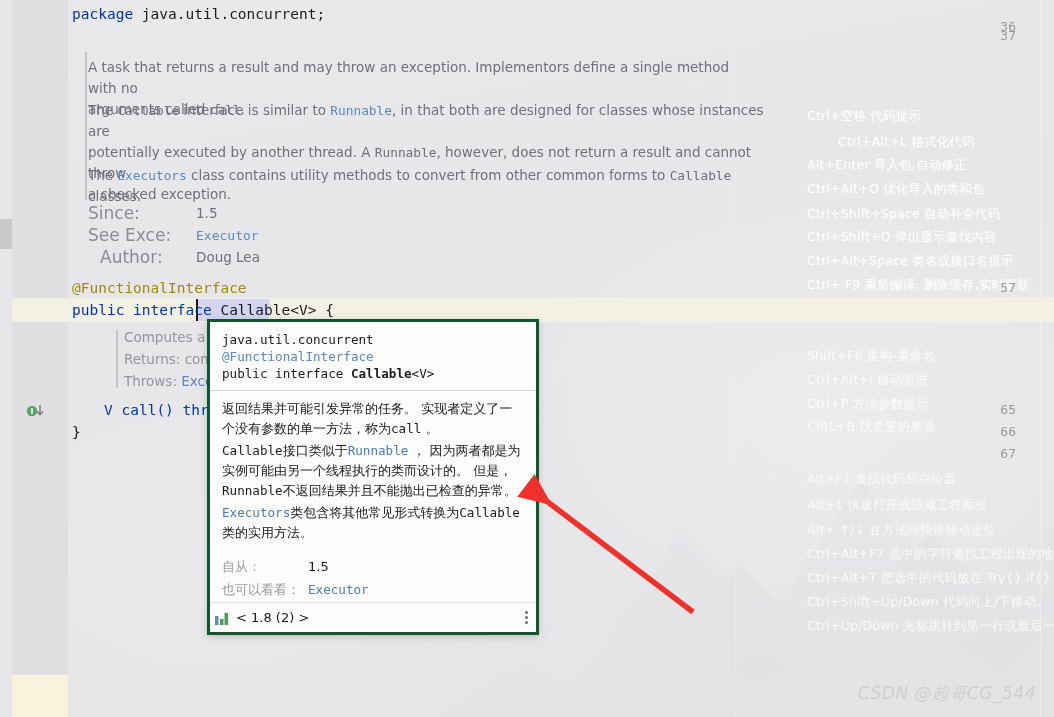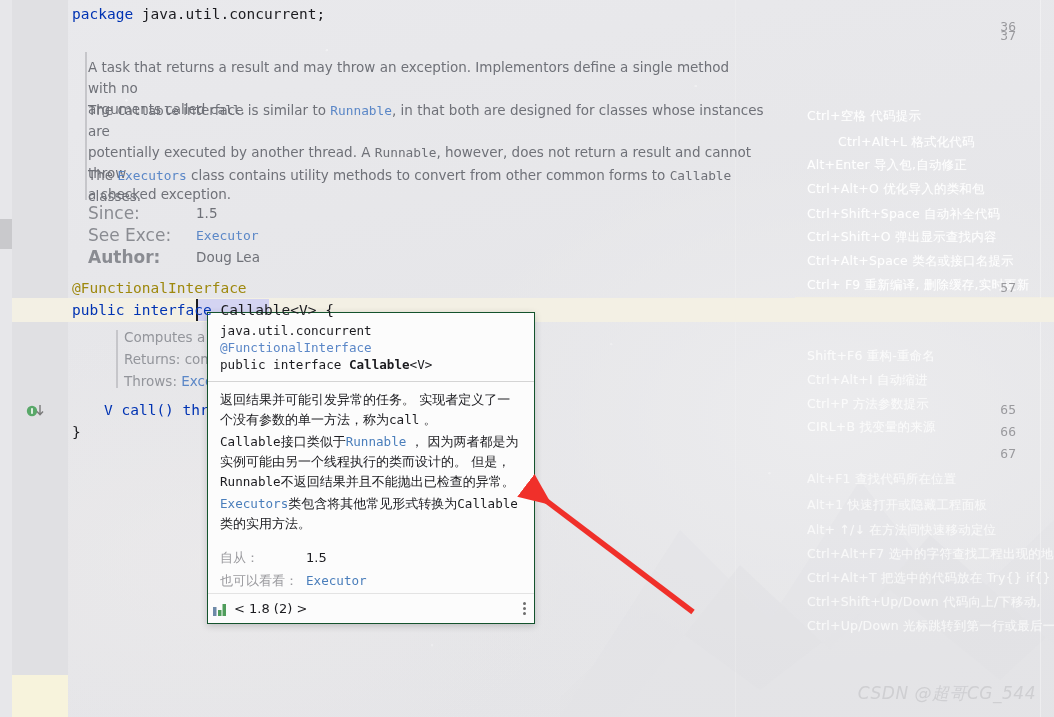--- a/index.html
+++ b/index.html
@@ -180,24 +180,24 @@
     font-size: 13.5px;
     line-height: 22px;
     color: #93959b;
     white-space: pre;
   }
   .inline-doc .lnk { color: #5b87c7; }
 
   
   .doc-popup {
     position: absolute;
-    left: 207px; top: 312px;
+    left: 207px; top: 319px;
     width: 326px; height: 310px;
     background: #fcfcfc;
-    border: 1px solid #14532d;
+    border: 3px solid #14532d;
     box-shadow: 0 2px 7px rgba(0,0,0,.18);
     overflow: hidden;
   }
   .popup-head {
     position: relative;
     padding: 9px 12px 8px 12px;
     border-bottom: 1px solid #d4d4d4;
     background: #fcfcfc;
   }
   .popup-head .sig {
@@ -404,21 +404,21 @@
       <span>The </span><span class="lnk mono">Executors</span><span> class contains utility methods to convert from other common forms to </span><span class="mono">Callable</span><br>
       <span>classes.</span>
     </div>
 
     <div class="doc-tag-label" style="left:20px; top:203px;">Since:</div>
     <div class="doc-tag-value" style="left:128px; top:203px;">1.5</div>
 
     <div class="doc-tag-label" style="left:20px; top:225px;">See Exce:</div>
     <div class="doc-tag-value link" style="left:128px; top:225px;">Executor</div>
 
-    <div class="doc-tag-label" style="left:20px; top:247px;font-weight:bold;">Author:</div>
+    <div class="doc-tag-label" style="left:32px; top:247px;">Author:</div>
     <div class="doc-tag-value" style="left:128px; top:247px;">Doug Lea</div>
 
     <div class="code-line" style="top:277px; left:4px;"><span class="anno">@FunctionalInterface</span></div>
 
     <div class="code-line" style="top:299px; left:4px; z-index:3;"><span class="kw">public interface </span><span class="type">Callable</span><span class="type">&lt;V&gt; {</span></div>
 
     <div class="doc-bar" style="left:48px; top:330px; height:58px;"></div>
     <div class="inline-doc" style="left:56px; top:326px;">Computes a re</div>
     <div class="inline-doc" style="left:56px; top:348px;">Returns: comp</div>
     <div class="inline-doc" style="left:56px; top:370px;"><span>Throws: </span><span class="lnk">Exce</span></div>

